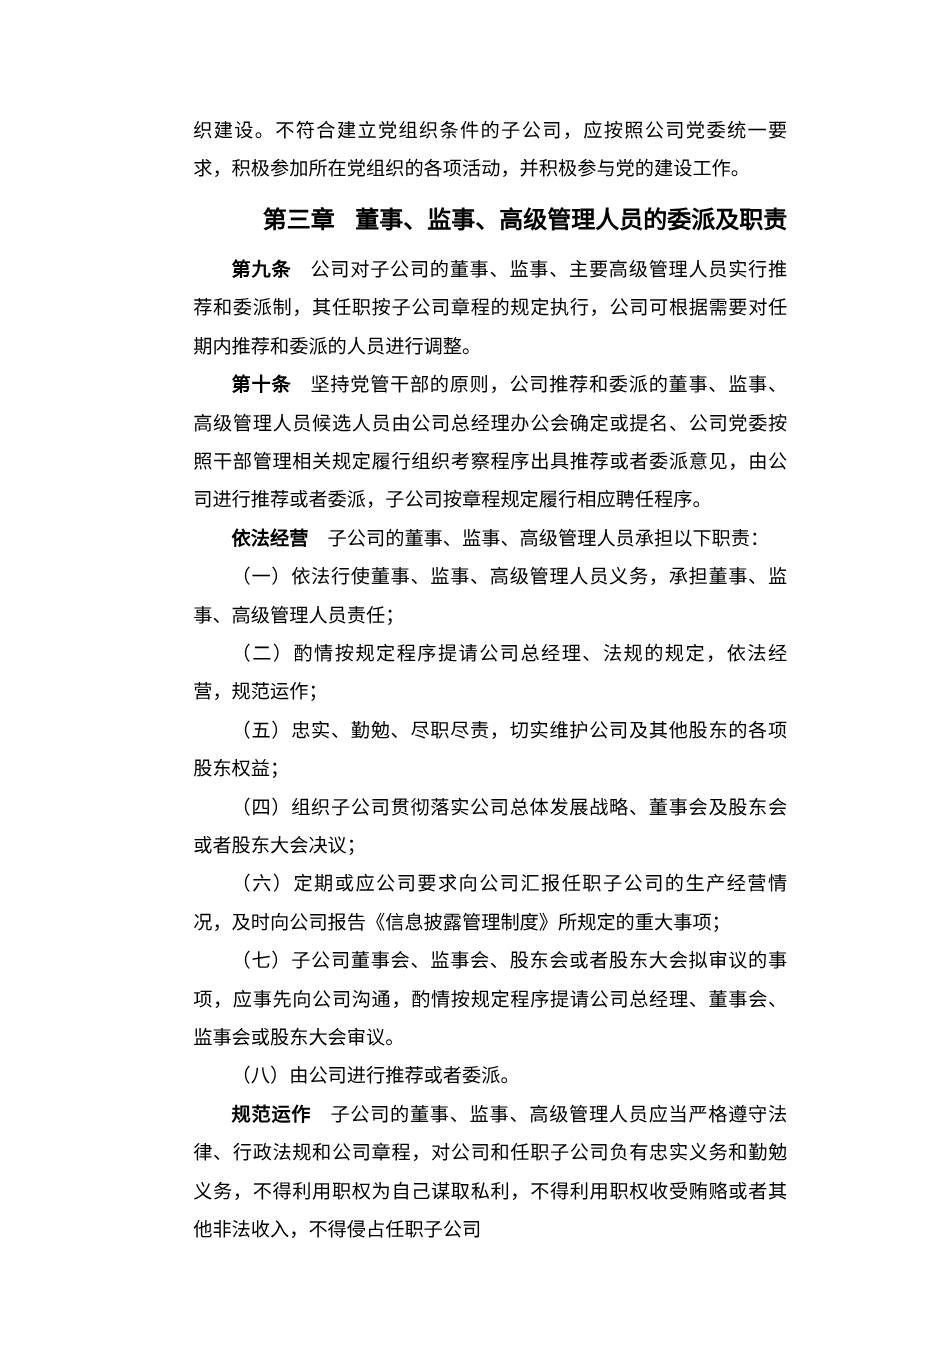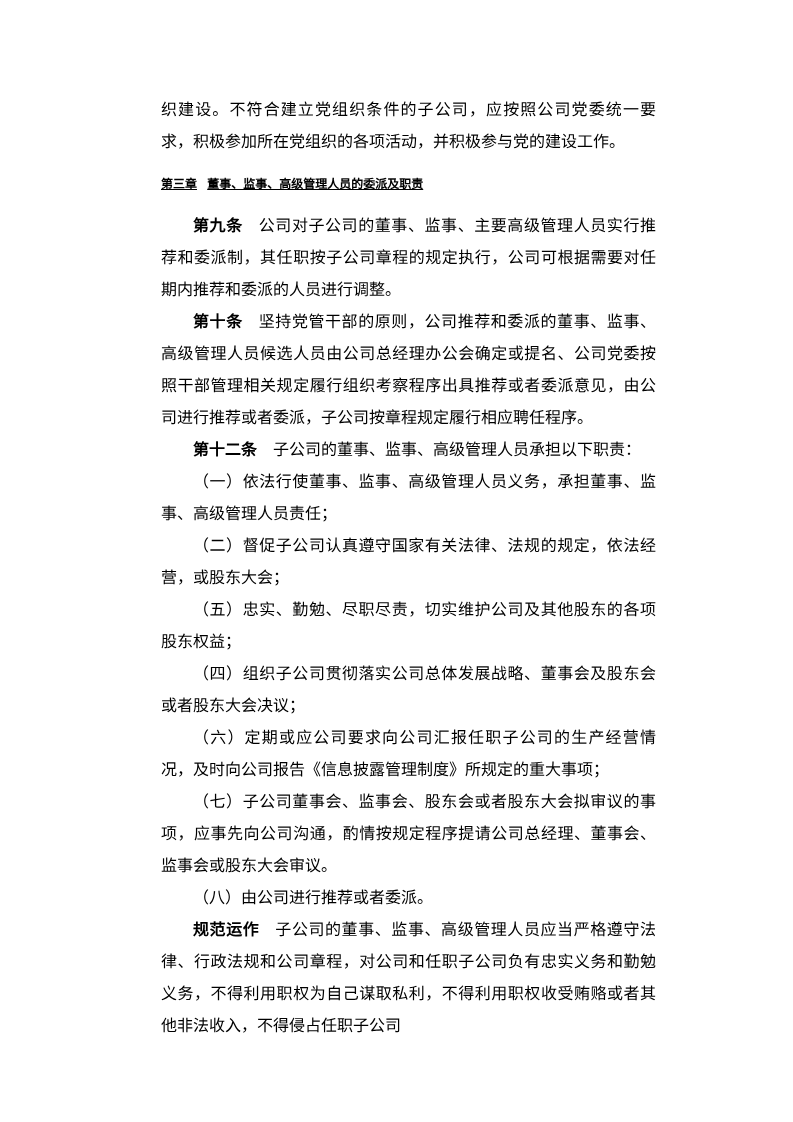--- a/index.html
+++ b/index.html
@@ -26,27 +26,26 @@
     text-indent: 2em;
     text-align: justify;
     text-justify: inter-ideograph;
     word-break: break-all;
   }
   .para.no-indent {
     text-indent: 0;
   }
   .chapter-heading {
     margin: 10px 0 10px 0;
-    text-align: left;
+    text-align: right;
     text-indent: 0;
-    font-size: 12px;
+    font-size: 20px;
     line-height: 32px;
     font-weight: 700;
     font-family: "Liberation Sans", "DejaVu Sans", sans-serif;
-    text-decoration: underline;
   }
   .chapter-label {
     margin-right: 0.85em;
   }
   .article-label {
     font-weight: 700;
     font-family: "Liberation Sans", "DejaVu Sans", sans-serif;
     margin-right: 1em;
   }
 </style>
@@ -64,25 +63,25 @@
 
   <p class="para">
     <span class="article-label">第九条</span><span>公司对子公司的董事、监事、主要高级管理人员实行推荐和委派制，其任职按子公司章程的规定执行，公司可根据需要对任期内推荐和委派的人员进行调整。</span>
   </p>
 
   <p class="para">
     <span class="article-label">第十条</span><span>坚持党管干部的原则，公司推荐和委派的董事、监事、高级管理人员候选人员由公司总经理办公会确定或提名、公司党委按照干部管理相关规定履行组织考察程序出具推荐或者委派意见，由公司进行推荐或者委派，子公司按章程规定履行相应聘任程序。</span>
   </p>
 
   <p class="para">
-    <span class="article-label">第十二条</span><span>子公司的董事、监事、高级管理人员承担以下职责：</span>
+    <span class="article-label">依法经营</span><span>子公司的董事、监事、高级管理人员承担以下职责：</span>
   </p>
 
   <p class="para">（一）依法行使董事、监事、高级管理人员义务，承担董事、监事、高级管理人员责任；</p>
-  <p class="para">（二）督促子公司认真遵守国家有关法律、法规的规定，依法经营，或股东大会；</p>
+  <p class="para">（二）酌情按规定程序提请公司总经理、法规的规定，依法经营，规范运作；</p>
   <p class="para">（五）忠实、勤勉、尽职尽责，切实维护公司及其他股东的各项股东权益；</p>
   <p class="para">（四）组织子公司贯彻落实公司总体发展战略、董事会及股东会或者股东大会决议；</p>
   <p class="para">（六）定期或应公司要求向公司汇报任职子公司的生产经营情况，及时向公司报告《信息披露管理制度》所规定的重大事项；</p>
   <p class="para">（七）子公司董事会、监事会、股东会或者股东大会拟审议的事项，应事先向公司沟通，酌情按规定程序提请公司总经理、董事会、监事会或股东大会审议。</p>
   <p class="para">（八）由公司进行推荐或者委派。</p>
 
   <p class="para">
     <span class="article-label">规范运作</span><span>子公司的董事、监事、高级管理人员应当严格遵守法律、行政法规和公司章程，对公司和任职子公司负有忠实义务和勤勉义务，不得利用职权为自己谋取私利，不得利用职权收受贿赂或者其他非法收入，不得侵占任职子公司</span>
   </p>
 

